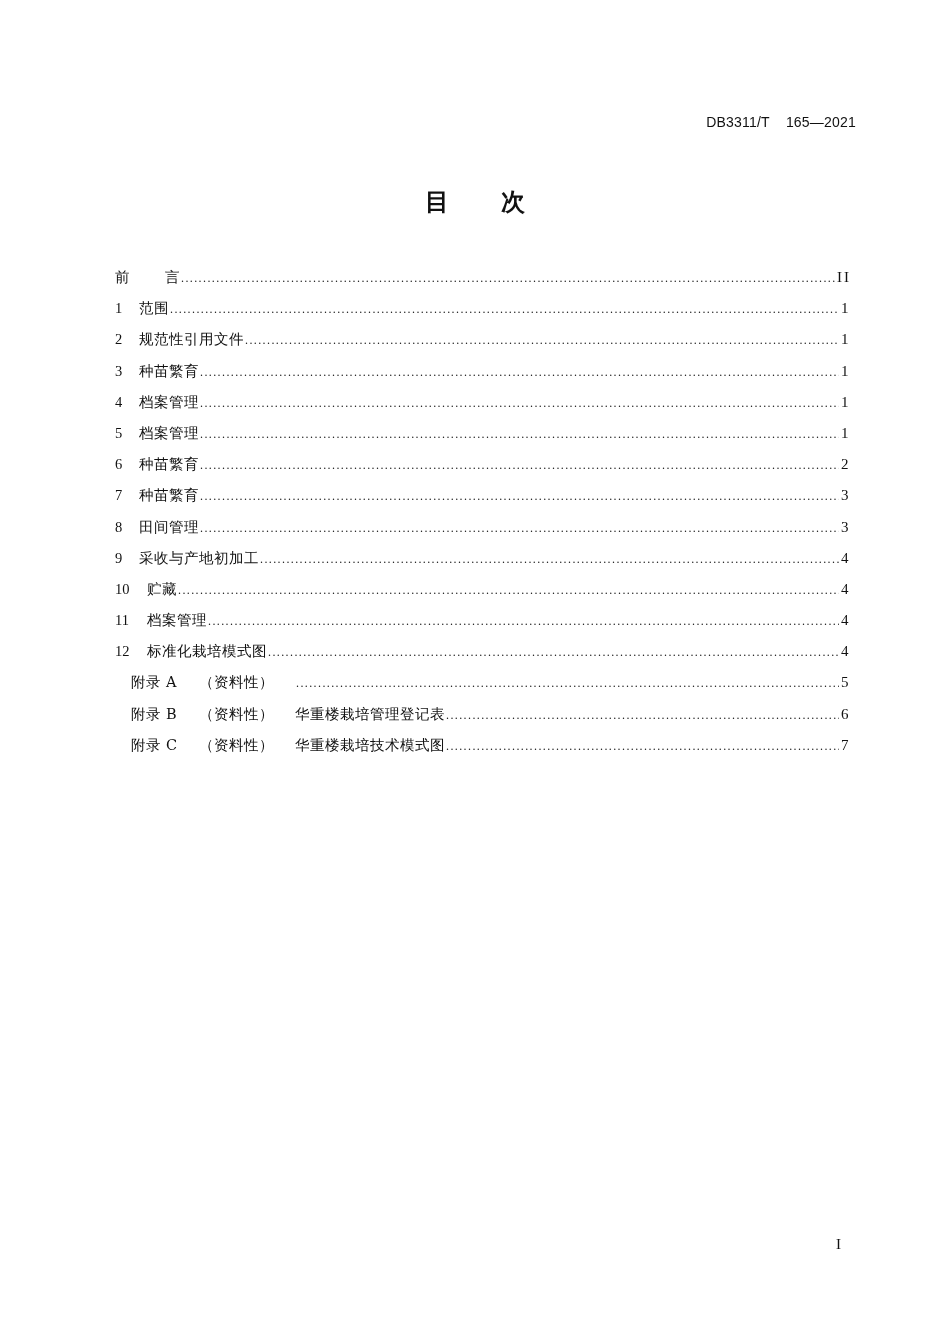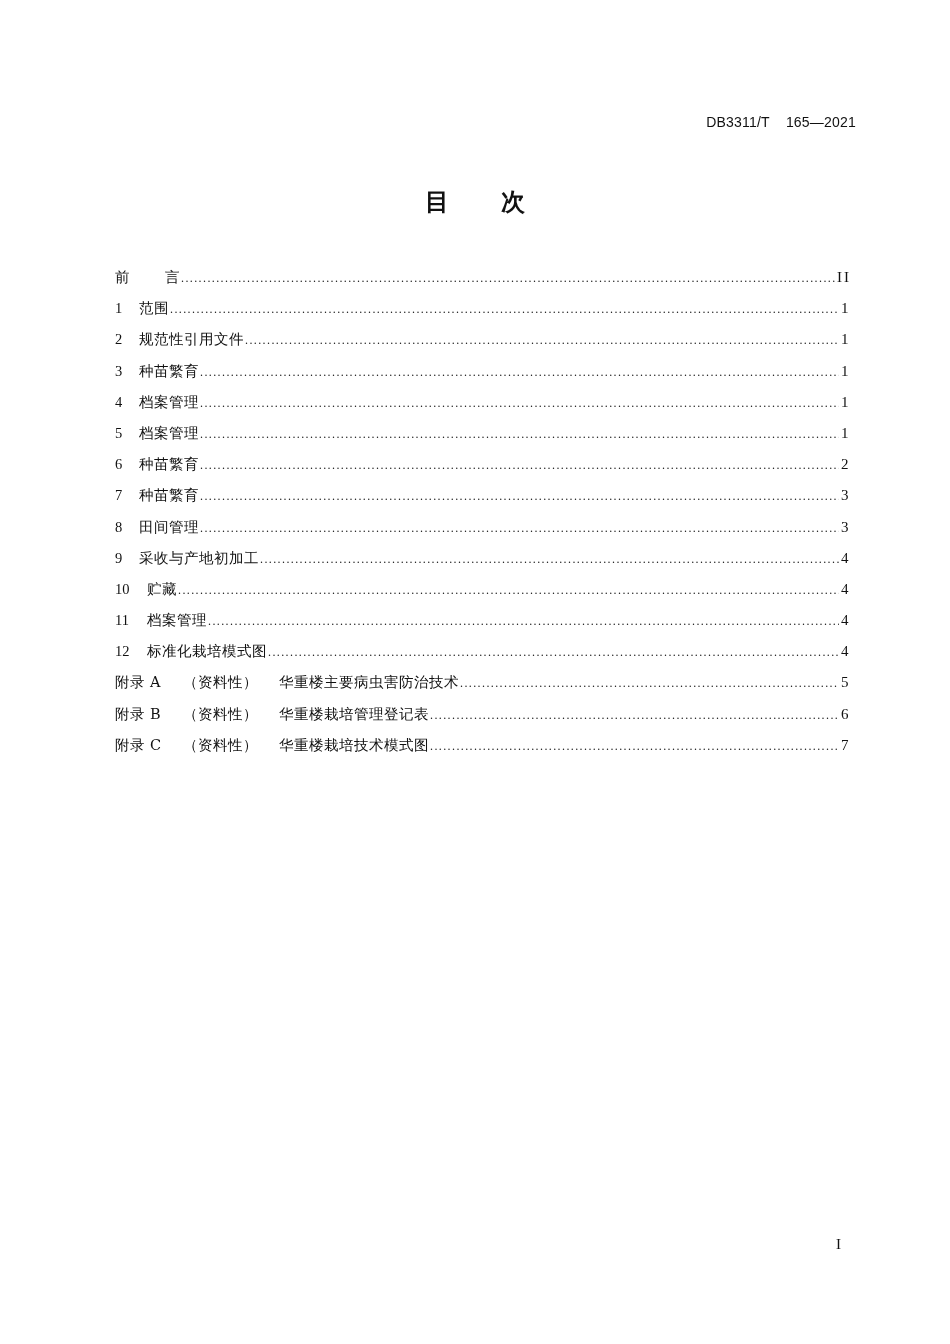--- a/index.html
+++ b/index.html
@@ -65,21 +65,21 @@
     .toc-label {
       font-family: "DejaVu Serif", serif;
       letter-spacing: 0.5px;
     }
     .toc-prefix {
       font-family: "DejaVu Serif", serif;
       display: inline-block;
       letter-spacing: 0.5px;
     }
     .toc-prefix.foreword-a { width: 50px; }
-    .annex-pre { display: inline-block; width: 68px; }
+    .annex-pre { display: inline-block; width: 68px; margin-left: 16px; }
     .annex-mid { display: inline-block; width: 96px; }
     .leader {
       flex: 1;
       overflow: hidden;
       margin: 0 2px 0 1px;
       color: #222;
       font-family: "Liberation Serif", serif;
       font-size: 12px;
       letter-spacing: 1.4px;
     }
@@ -188,21 +188,20 @@
   <div class="toc-row">
     <span class="toc-num w2">12</span>
     <span class="toc-label">标准化栽培模式图</span>
     <span class="leader"></span>
     <span class="toc-page">4</span>
   </div>
 
   <div class="toc-row">
     <span class="toc-prefix annex-pre">附录 A</span>
     <span class="toc-prefix annex-mid">（资料性）</span>
-    <span class="toc-label">华重楼主要病虫害防治技术</span>
     <span class="leader"></span>
     <span class="toc-page">5</span>
   </div>
   <div class="toc-row">
     <span class="toc-prefix annex-pre">附录 B</span>
     <span class="toc-prefix annex-mid">（资料性）</span>
     <span class="toc-label">华重楼栽培管理登记表</span>
     <span class="leader"></span>
     <span class="toc-page">6</span>
   </div>

